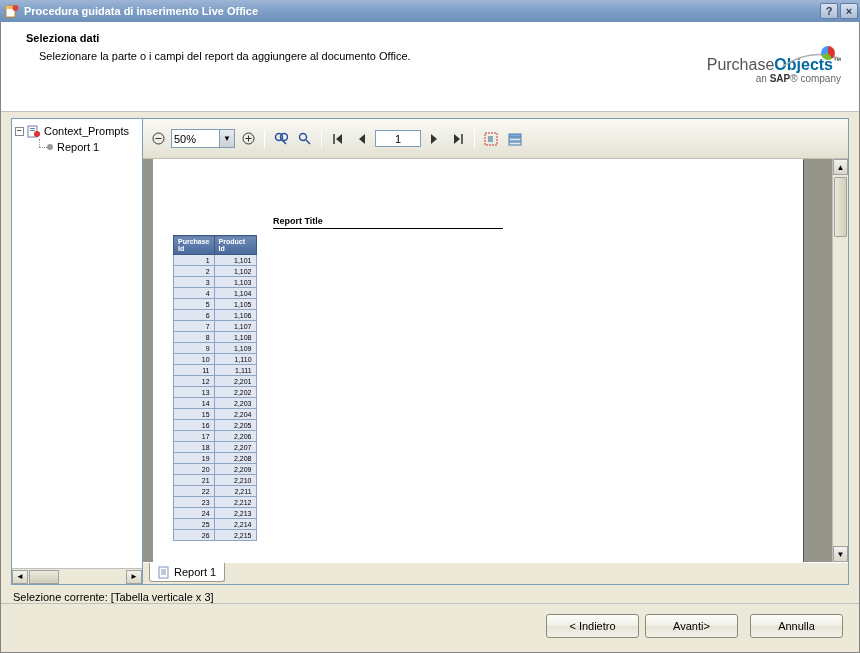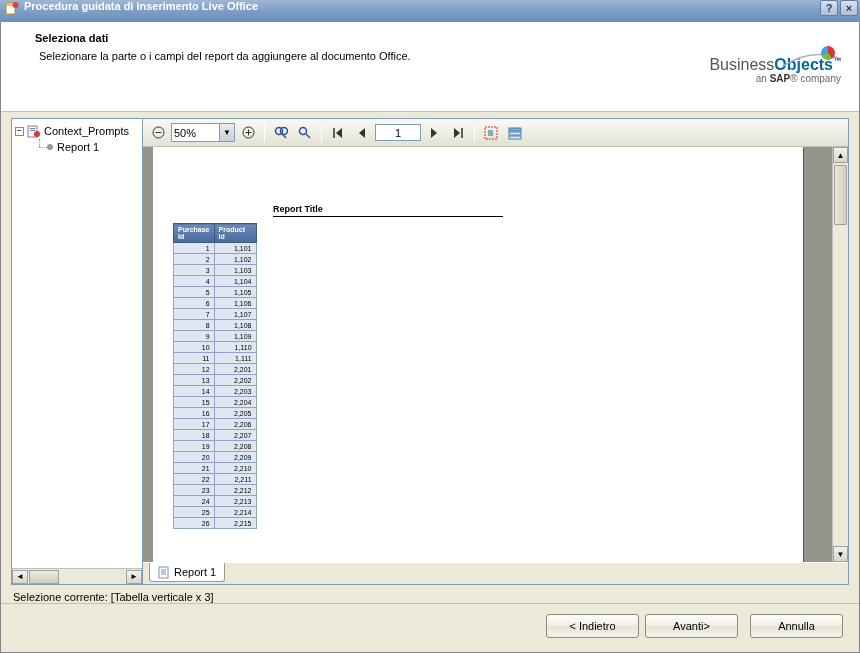--- a/index.html
+++ b/index.html
@@ -1,29 +1,29 @@
 <!DOCTYPE html>
 <html><head>
 <meta charset="utf-8">
 <style>
   * { box-sizing: border-box; }
   html, body { margin:0; padding:0; font-family: Tahoma, Arial, sans-serif; font-size:11px; color:#000; }
   body { background:#fff; width:860px; height:653px; overflow:hidden; }
 
   
-  .titlebar { height:22px; background: linear-gradient(to bottom, #9fb6d6 0%, #7d9ec6 50%, #6e8fb8 100%); display:flex; align-items:flex-start; padding:0 2px 0 4px; color:#fff; font-weight:bold; }
+  .titlebar { height:22px; background: linear-gradient(to bottom, #9fb6d6 0%, #7d9ec6 50%, #6e8fb8 100%); display:flex; align-items:center; padding:0 2px 0 4px; color:#fff; font-weight:bold; }
   .titlebar .icon { width:16px; height:16px; margin-right:4px; display:flex; align-items:center; justify-content:center; }
   .titlebar .title { flex:1; }
   .titlebar .btns { display:flex; gap:2px; }
   .titlebar .btns .wbtn { width:18px; height:16px; background: linear-gradient(to bottom,#d9e1ee,#aebed7); border:1px solid #5f7da5; border-radius:2px; display:flex; align-items:center; justify-content:center; font-weight:bold; font-size:11px; color:#2b3e56; cursor:pointer; }
 
   
   .wizard-body { position:relative; background:#ece9d8; height:631px; border:1px solid #848484; border-top:none; display:flex; flex-direction:column; }
   .header-zone { background:#fff; border-bottom:1px solid #c0c0c0; padding:10px 16px 6px 18px; position:relative; height:90px; }
-  .header-zone h1 { margin:0 0 6px 16px; font-size:11px; font-weight:bold; }
+  .header-zone h1 { margin:0 0 6px 7px; font-size:11px; font-weight:bold; }
   .header-zone p { margin:0 0 0 20px; font-size:11px; }
   
   .logo { position:absolute; right:18px; top:34px; text-align:right; }
   .logo .swoosh { position:absolute; right:0; top:-14px; width:60px; height:30px; }
   .logo .sphere { position:absolute; right:6px; top:-10px; width:14px; height:14px; border-radius:50%; background: conic-gradient(#d33 0 40%, #7b3 40% 70%, #49f 70% 100%); }
   .logo .word { font-size:16px; }
   .logo .word .thin { font-weight:normal; color:#555; }
   .logo .word .bold { font-weight:bold; color:#0369a1; }
   .logo .word .tm { font-size:8px; vertical-align:top; }
   .logo .sub { font-size:10px; color:#666; margin-top:-1px; }
@@ -48,21 +48,21 @@
   .tree-child { margin-left:20px; display:flex; align-items:center; height:16px; }
   .tree-child .conn { width:12px; height:16px; position:relative; }
   .tree-child .conn::before { content:""; position:absolute; left:4px; top:0; width:0; height:8px; border-left:1px dotted #999; }
   .tree-child .conn::after { content:""; position:absolute; left:4px; top:8px; width:8px; height:0; border-top:1px dotted #999; }
   .tree-child .bullet { width:6px; height:6px; border-radius:50%; background:#999; margin:0 4px 0 0; }
 
   
   .preview-pane { flex:1; display:flex; flex-direction:column; border:1px solid #7f9db9; border-left:none; background:#ece9d8; min-width:0; position:relative; }
 
   
-  .toolbar { height:28px; background:linear-gradient(to bottom, #f9f8f3 0%, #efeee5 50%, #e3e1d1 100%); border-bottom:1px solid #c0c0b0; display:flex; align-items:center; padding:0 4px; gap:2px; }
+  .toolbar { height:40px; background:linear-gradient(to bottom, #f9f8f3 0%, #efeee5 50%, #e3e1d1 100%); border-bottom:1px solid #c0c0b0; display:flex; align-items:center; padding:0 4px; gap:2px; }
   .tbtn { width:22px; height:20px; border:1px solid transparent; display:flex; align-items:center; justify-content:center; border-radius:2px; cursor:pointer; }
   .tsep { width:1px; height:18px; background:#bcb9a6; margin:0 3px; border-right:1px solid #fff; }
   .zoom-select { width:64px; height:19px; font-size:11px; border:1px solid #7f9db9; padding:0 2px; display:flex; align-items:center; background:#fff; position:relative; }
   .zoom-select .dd { position:absolute; right:0; top:0; width:15px; height:17px; background:linear-gradient(#e9ecef,#c8cfd8); border-left:1px solid #7f9db9; display:flex; align-items:center; justify-content:center; font-size:8px; }
   .pageno { width:46px; height:17px; border:1px solid #7f9db9; background:#fff; font-size:11px; text-align:center; padding:0; display:flex; align-items:center; justify-content:center; }
 
   
   .report-frame { flex:1; position:relative; display:flex; min-height:0; }
   .report-scroll { flex:1; overflow:hidden; background:#95948a; position:relative; }
   .report-vsb { width:16px; background:#ece9d8; border-left:1px solid #bfbfbf; position:relative; display:flex; flex-direction:column; }
@@ -114,21 +114,21 @@
 
   <div class="header-zone">
     <h1>Seleziona dati</h1>
     <p>Selezionare la parte o i campi del report da aggiungere al documento Office.</p>
     <div class="logo">
       <svg class="swoosh" viewBox="0 0 60 30">
           <path d="M2 24 Q 30 6 58 16" stroke="#b0b0b0" stroke-width="1.5" fill="none"></path>
         </svg>
       <div class="sphere"></div>
       <div class="word">
-        <span class="thin">Business</span><span class="bold">Objects</span><span class="tm">™</span>
+        <span class="thin">Purchase</span><span class="bold">Objects</span><span class="tm">™</span>
       </div>
       <div class="sub">
         <span>an </span><span class="sap">SAP</span><span>® company</span>
       </div>
     </div>
   </div>
 
   <div class="workarea">
     <div class="panes">
 

